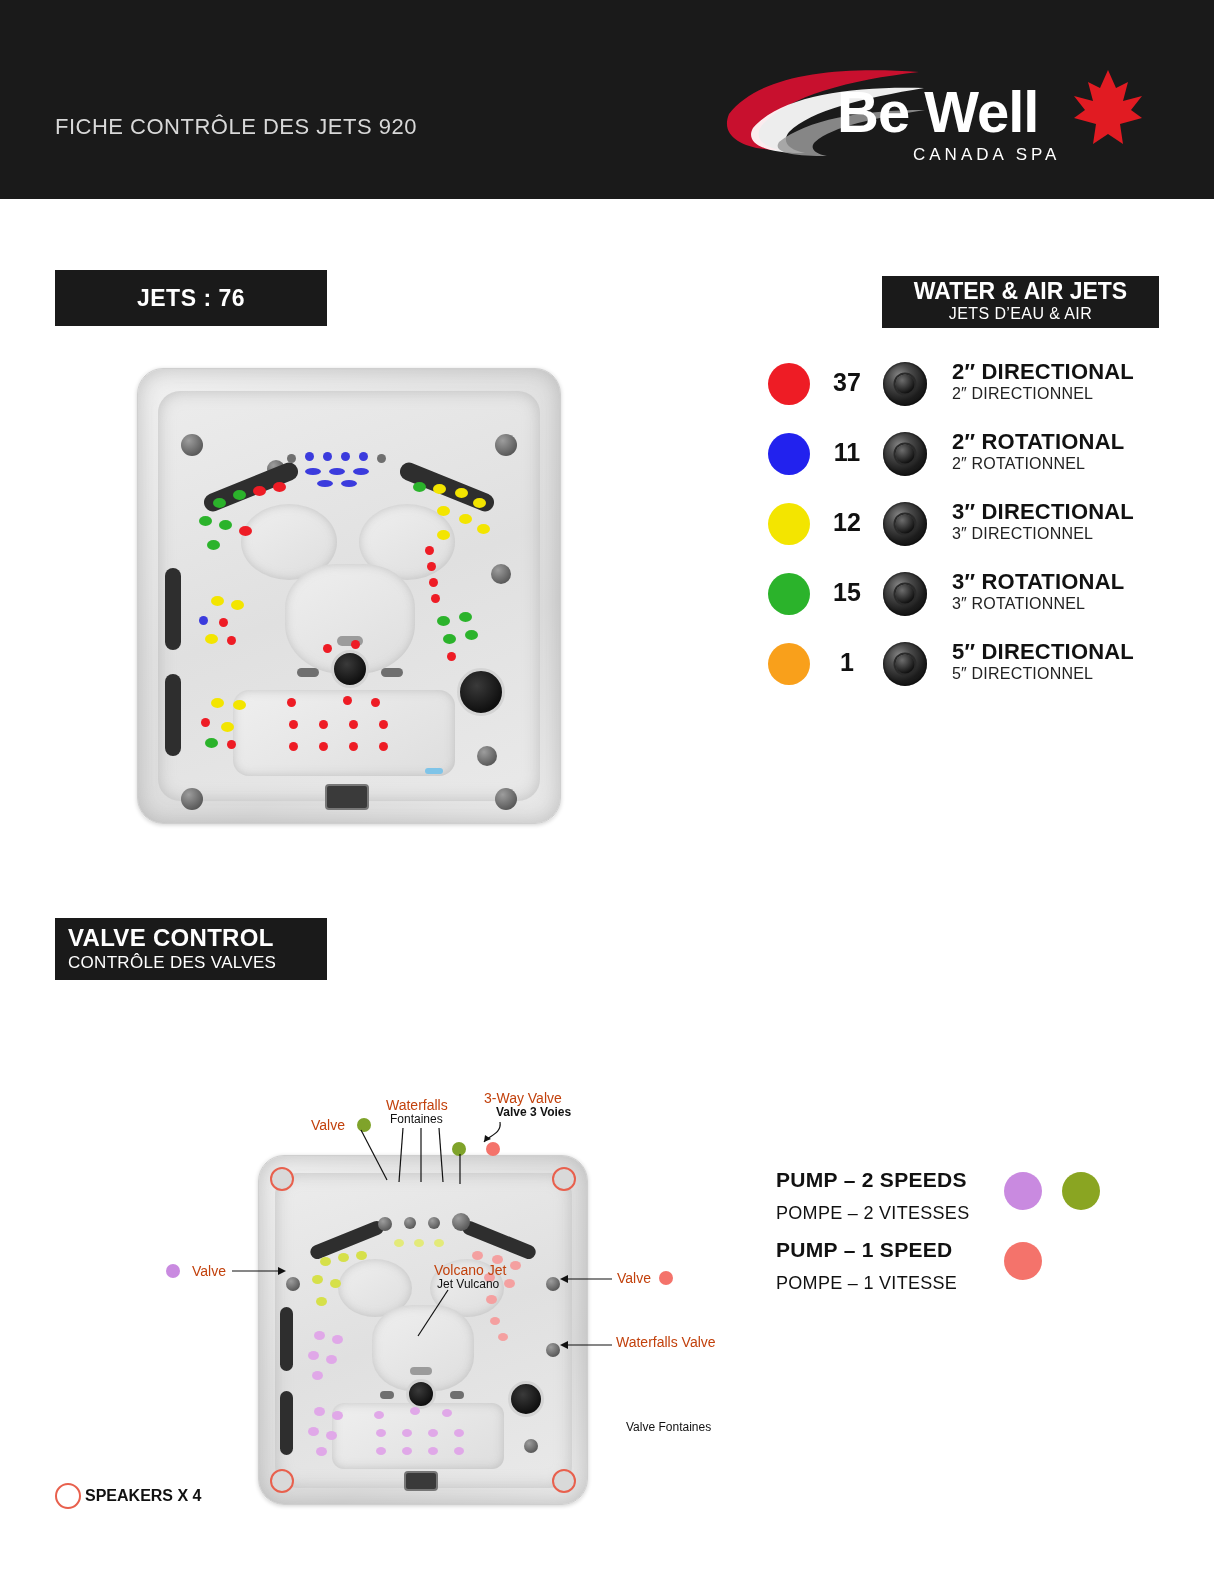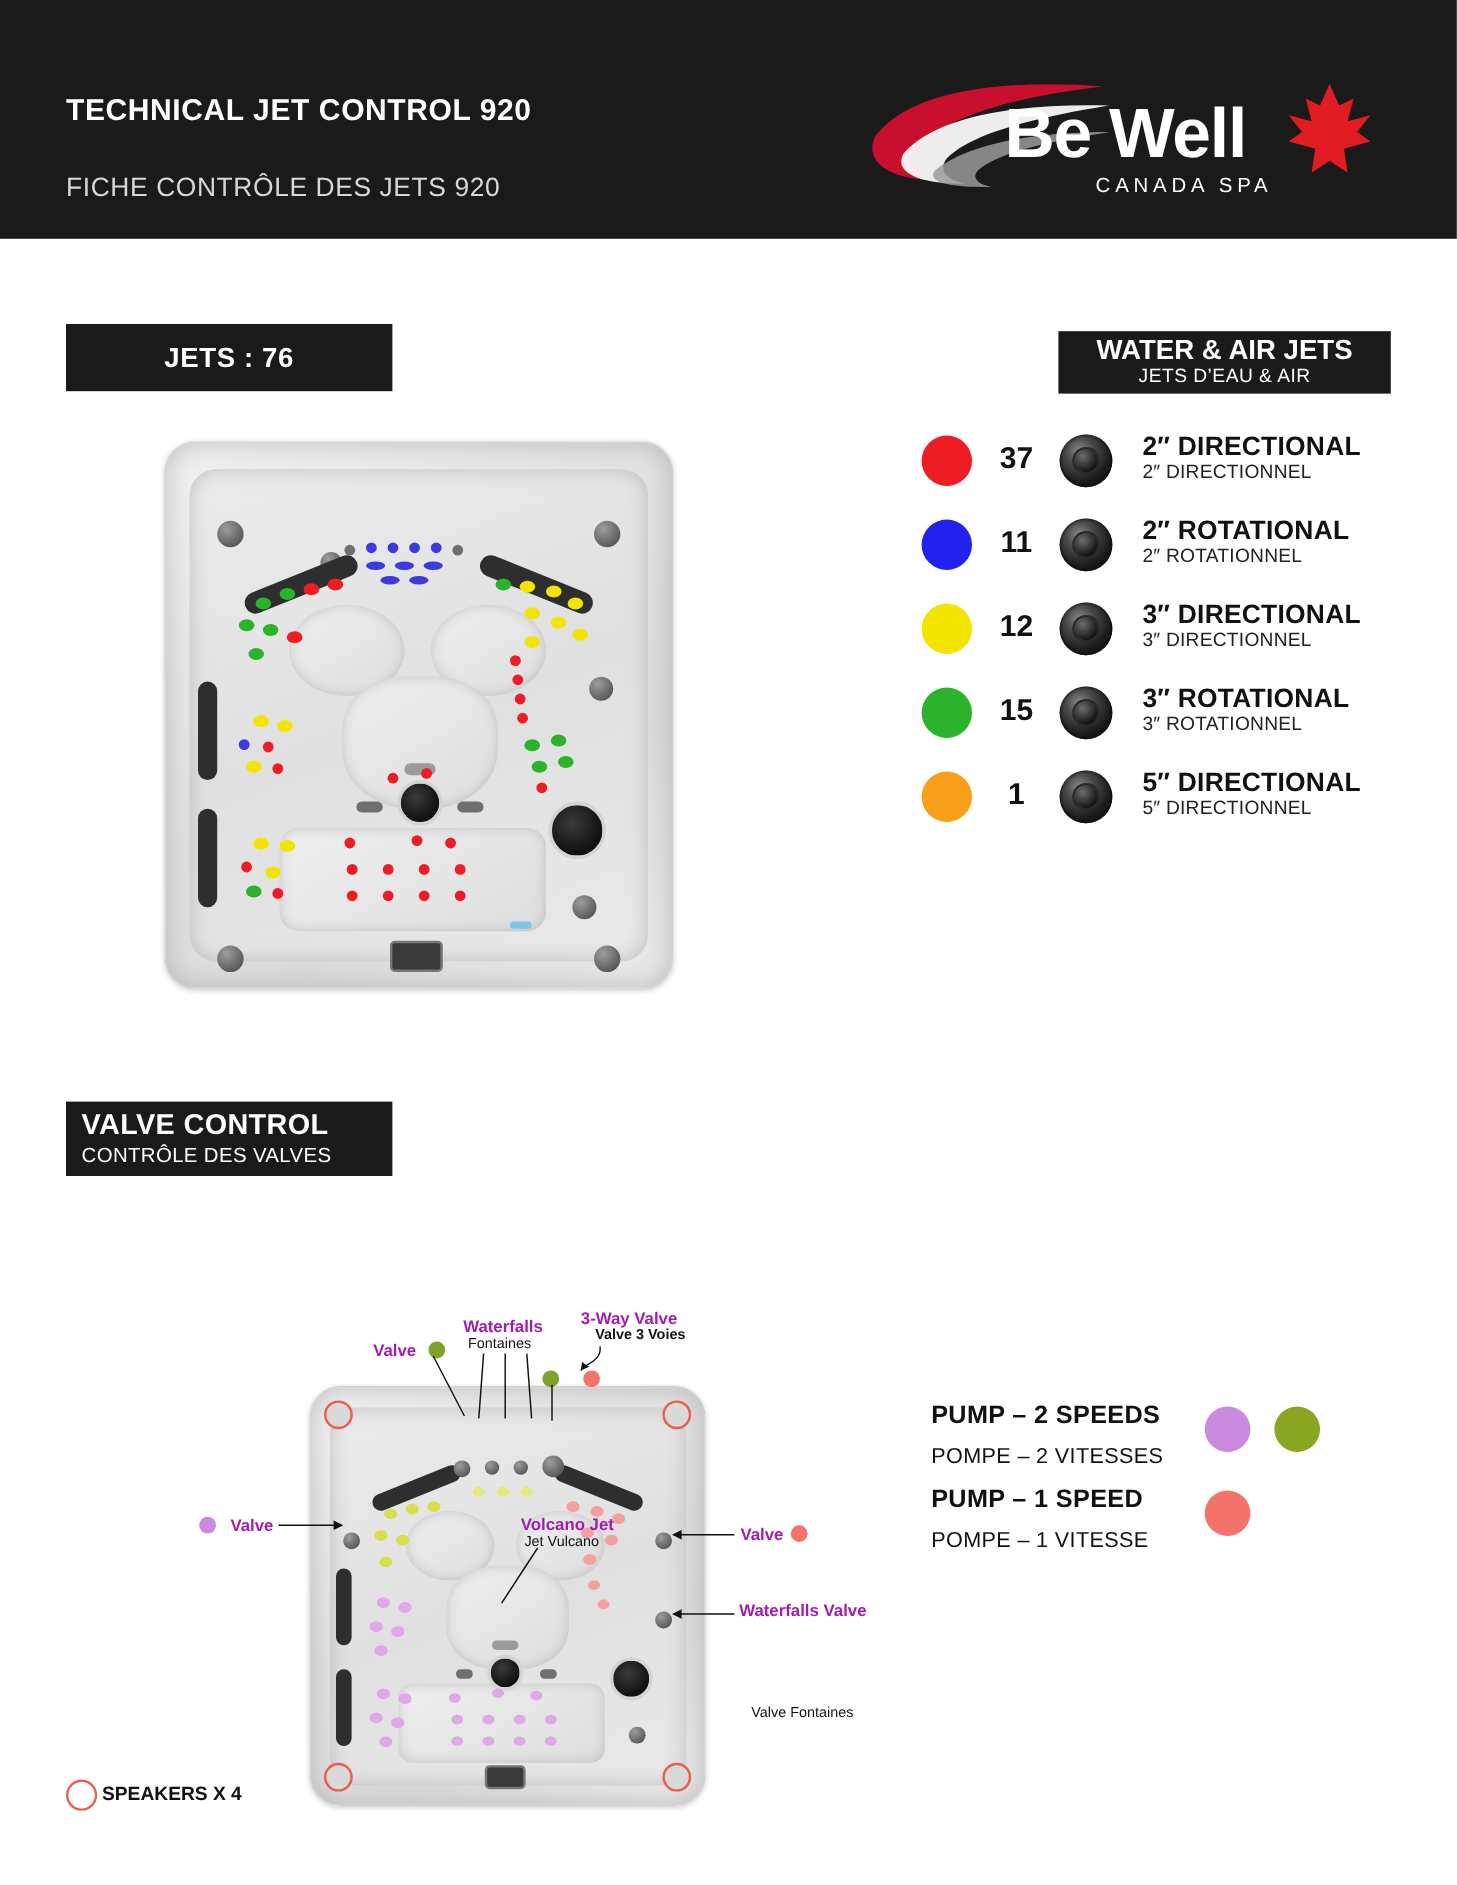--- a/index.html
+++ b/index.html
@@ -28,21 +28,20 @@
     font-weight: bold;
     letter-spacing: 0.5px;
   }
   .header-subtitle {
     position: absolute;
     left: 55px; top: 114px;
     color: #d8d8d8;
     font-size: 22px;
     font-weight: 300;
     letter-spacing: 0.5px;
-    margin-top: 29px;
   }
   
   .logo-wrap {
     position: absolute;
     right: 55px; top: 40px;
     width: 440px; height: 120px;
   }
   .logo-swoosh { position: absolute; left: 0; top: 26px; width: 300px; height: 90px; }
   .logo-text {
     position: absolute;
@@ -193,29 +192,28 @@
     position: absolute; background: #3a3a3a; border-radius: 4px;
     border: 2px solid #777;
   }
   .filter-well {
     position: absolute; border-radius: 50%;
     background: radial-gradient(circle at 40% 35%, #3a3a3a, #101010 70%);
     border: 3px solid #d4d4d4;
   }
 
   
-  .callout-label { position: absolute; font-size: 14px; font-weight: bold; color: #a21caf; }
+  .callout-label { position: absolute; font-size: 14px; font-weight: normal; color: #c2410c; }
   .callout-sub { position: absolute; font-size: 12px; font-weight: 300; color: #111; }
   .callout-dot { position: absolute; width: 14px; height: 14px; border-radius: 50%; }
 </style>
 </head>
 <body>
 
 <div class="header">
-  <div class="header-title">TECHNICAL JET CONTROL 920</div>
   <div class="header-subtitle">FICHE CONTRÔLE DES JETS 920</div>
 
   <div class="logo-wrap">
     <svg class="logo-swoosh" viewBox="0 0 300 90">
       <path d="M10,48 C40,8 120,0 200,6 C130,14 70,30 44,58 C34,70 42,80 60,84 C28,84 0,72 10,48 Z" fill="#c8102e"></path>
       <path d="M34,62 C62,30 130,20 205,22 C145,32 92,44 70,66 C62,76 70,84 86,87 C54,88 24,80 34,62 Z" fill="#ffffff" opacity="0.92"></path>
       <path d="M60,76 C88,54 140,44 206,44 C156,52 114,60 96,76 C90,82 96,88 108,90 C80,90 52,88 60,76 Z" fill="#9a9a9a" opacity="0.85"></path>
     </svg>
     <div class="logo-text">Be Well</div>
     <div class="logo-sub">CANADA SPA</div>

